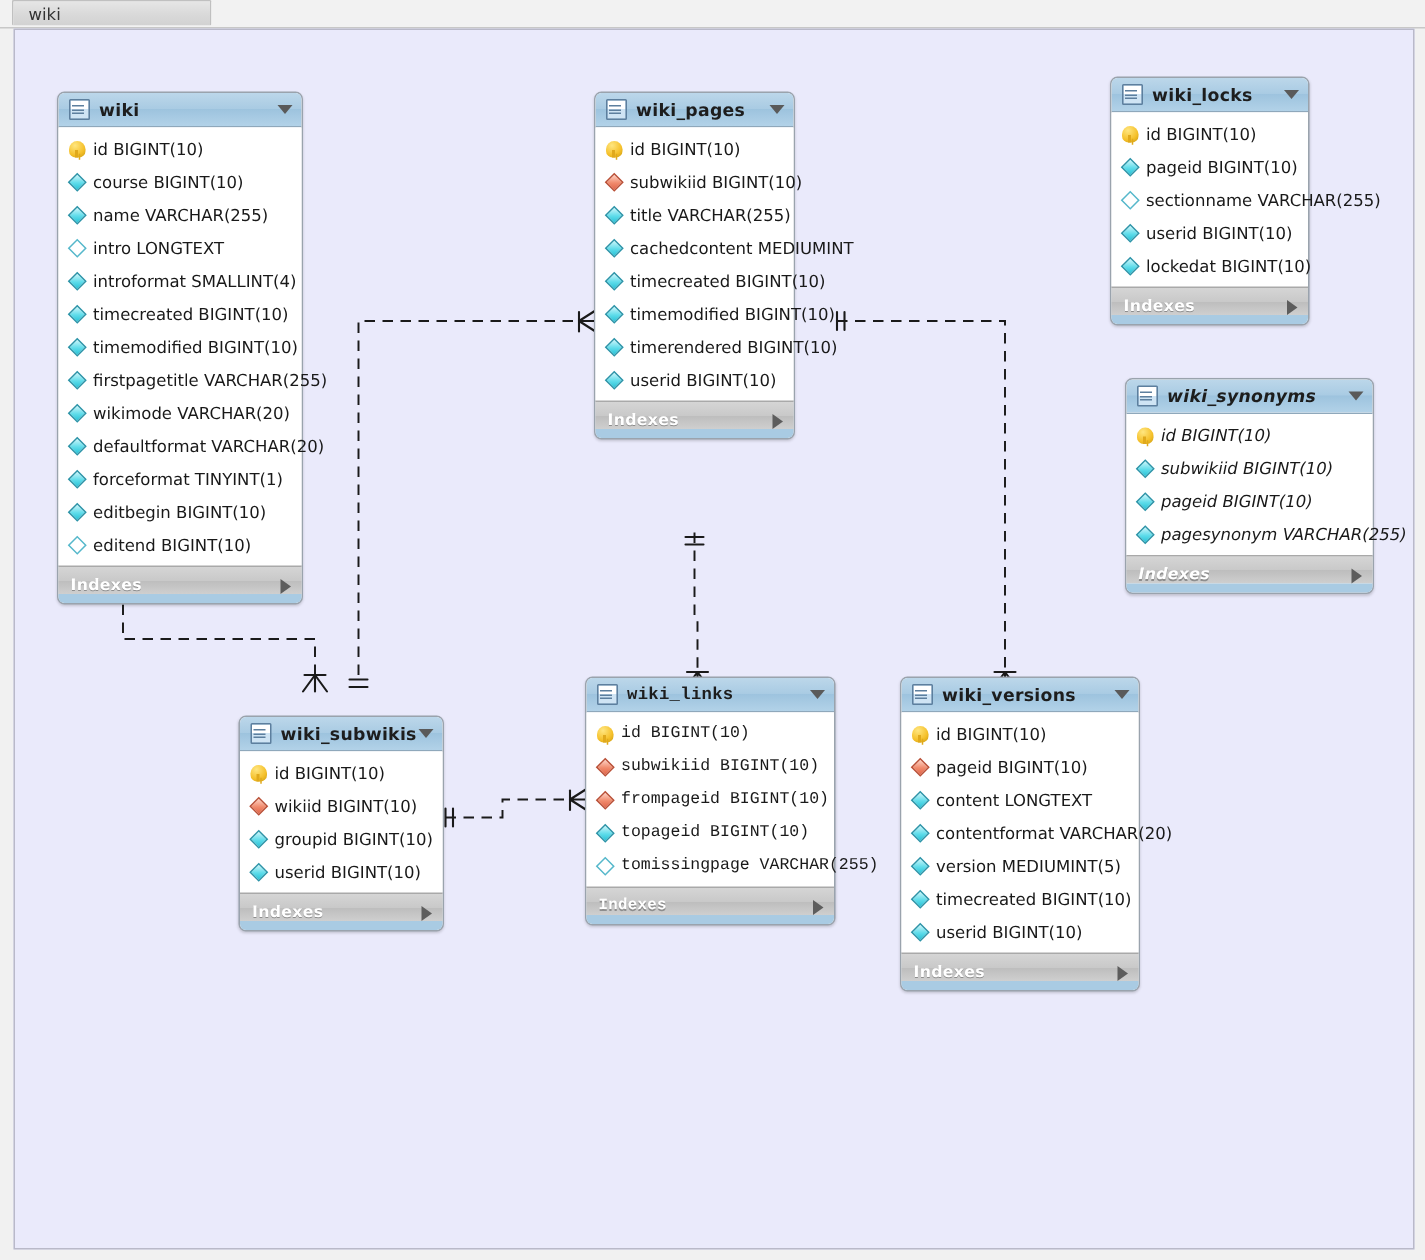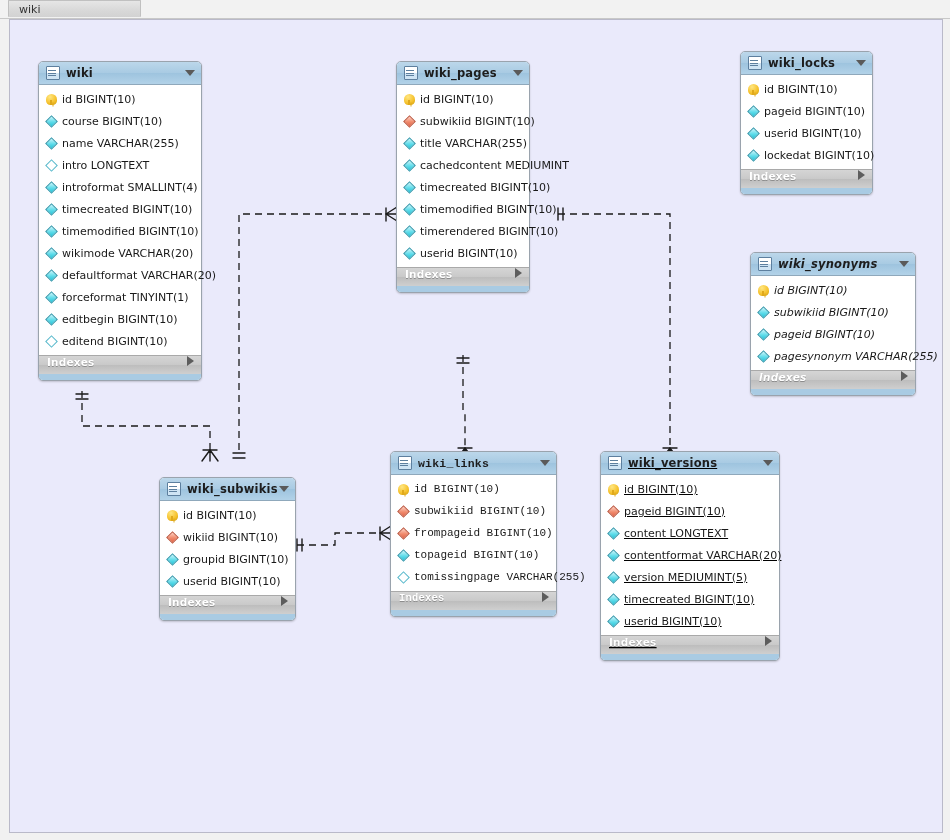--- a/index.html
+++ b/index.html
@@ -97,21 +97,21 @@
     border:1px solid #4c8ea8;
     box-sizing:border-box;
   }
   .dia-cyan{background:linear-gradient(135deg,#ccf6fb 0%,#5fdcea 55%,#28c2d6 100%);border-color:#2c94a8;}
   .dia-open{background:#ffffff;border-color:#56b8cb;}
   .dia-fk{background:linear-gradient(135deg,#ffd2c4 0%,#f08a6c 55%,#e1654a 100%);border-color:#b94f36;}
   .ftr{
     height:19px;
     background:linear-gradient(to bottom,#d5d5d5 0%,#c9c9c9 50%,#bdbdbd 51%,#cfcfcf 100%);
     border-top:1px solid #a9a9a9;
-    display:flex;align-items:flex-start;
+    display:flex;align-items:flex-end;
     padding:0 7px 0 8px;box-sizing:border-box;
   }
   .ftr-lbl{
     font-size:10.5px;font-weight:bold;color:#ffffff;
     text-shadow:0 1px 0 #8d8d8d;flex:1 1 auto;letter-spacing:.2px;
   }
   .ftr-arrow{
     width:0;height:0;flex:0 0 auto;
     border-top:5px solid transparent;border-bottom:5px solid transparent;
     border-left:7px solid #5d5d5d;
@@ -208,20 +208,24 @@
           <div class="col">
             <span class="dia dia-cyan"></span>
             <span>timecreated BIGINT(10)</span>
           </div>
           <div class="col">
             <span class="dia dia-cyan"></span>
             <span>timemodified BIGINT(10)</span>
           </div>
           <div class="col">
             <span class="dia dia-cyan"></span>
+            <span>firstpagetitle VARCHAR(255)</span>
+          </div>
+          <div class="col">
+            <span class="dia dia-cyan"></span>
             <span>wikimode VARCHAR(20)</span>
           </div>
           <div class="col">
             <span class="dia dia-cyan"></span>
             <span>defaultformat VARCHAR(20)</span>
           </div>
           <div class="col">
             <span class="dia dia-cyan"></span>
             <span>forceformat TINYINT(1)</span>
           </div>
@@ -295,20 +299,24 @@
         <div class="cols">
           <div class="col">
             <span class="ico ico-key"></span>
             <span>id BIGINT(10)</span>
           </div>
           <div class="col">
             <span class="dia dia-cyan"></span>
             <span>pageid BIGINT(10)</span>
           </div>
           <div class="col">
+            <span class="dia dia-open"></span>
+            <span>sectionname VARCHAR(255)</span>
+          </div>
+          <div class="col">
             <span class="dia dia-cyan"></span>
             <span>userid BIGINT(10)</span>
           </div>
           <div class="col">
             <span class="dia dia-cyan"></span>
             <span>lockedat BIGINT(10)</span>
           </div>
         </div>
         <div class="ftr">
           <span class="ftr-lbl">Indexes</span>
@@ -403,21 +411,21 @@
             <span class="dia dia-open"></span>
             <span>tomissingpage VARCHAR(255)</span>
           </div>
         </div>
         <div class="ftr">
           <span class="ftr-lbl">Indexes</span>
           <span class="ftr-arrow"></span>
         </div>
         <div class="strip"></div>
       </div>
-      <div class="tbl" style="left: 590px; top: 431px; width: 180px; text-decoration: underline;">
+      <div class="tbl" style="left: 590px; top: 431px; width: 160px;">
         <div class="tbl-head">
           <span class="head-ico"></span>
           <span class="head-title">wiki_versions</span>
           <span class="caret"></span>
         </div>
         <div class="cols">
           <div class="col">
             <span class="ico ico-key"></span>
             <span>id BIGINT(10)</span>
           </div>

